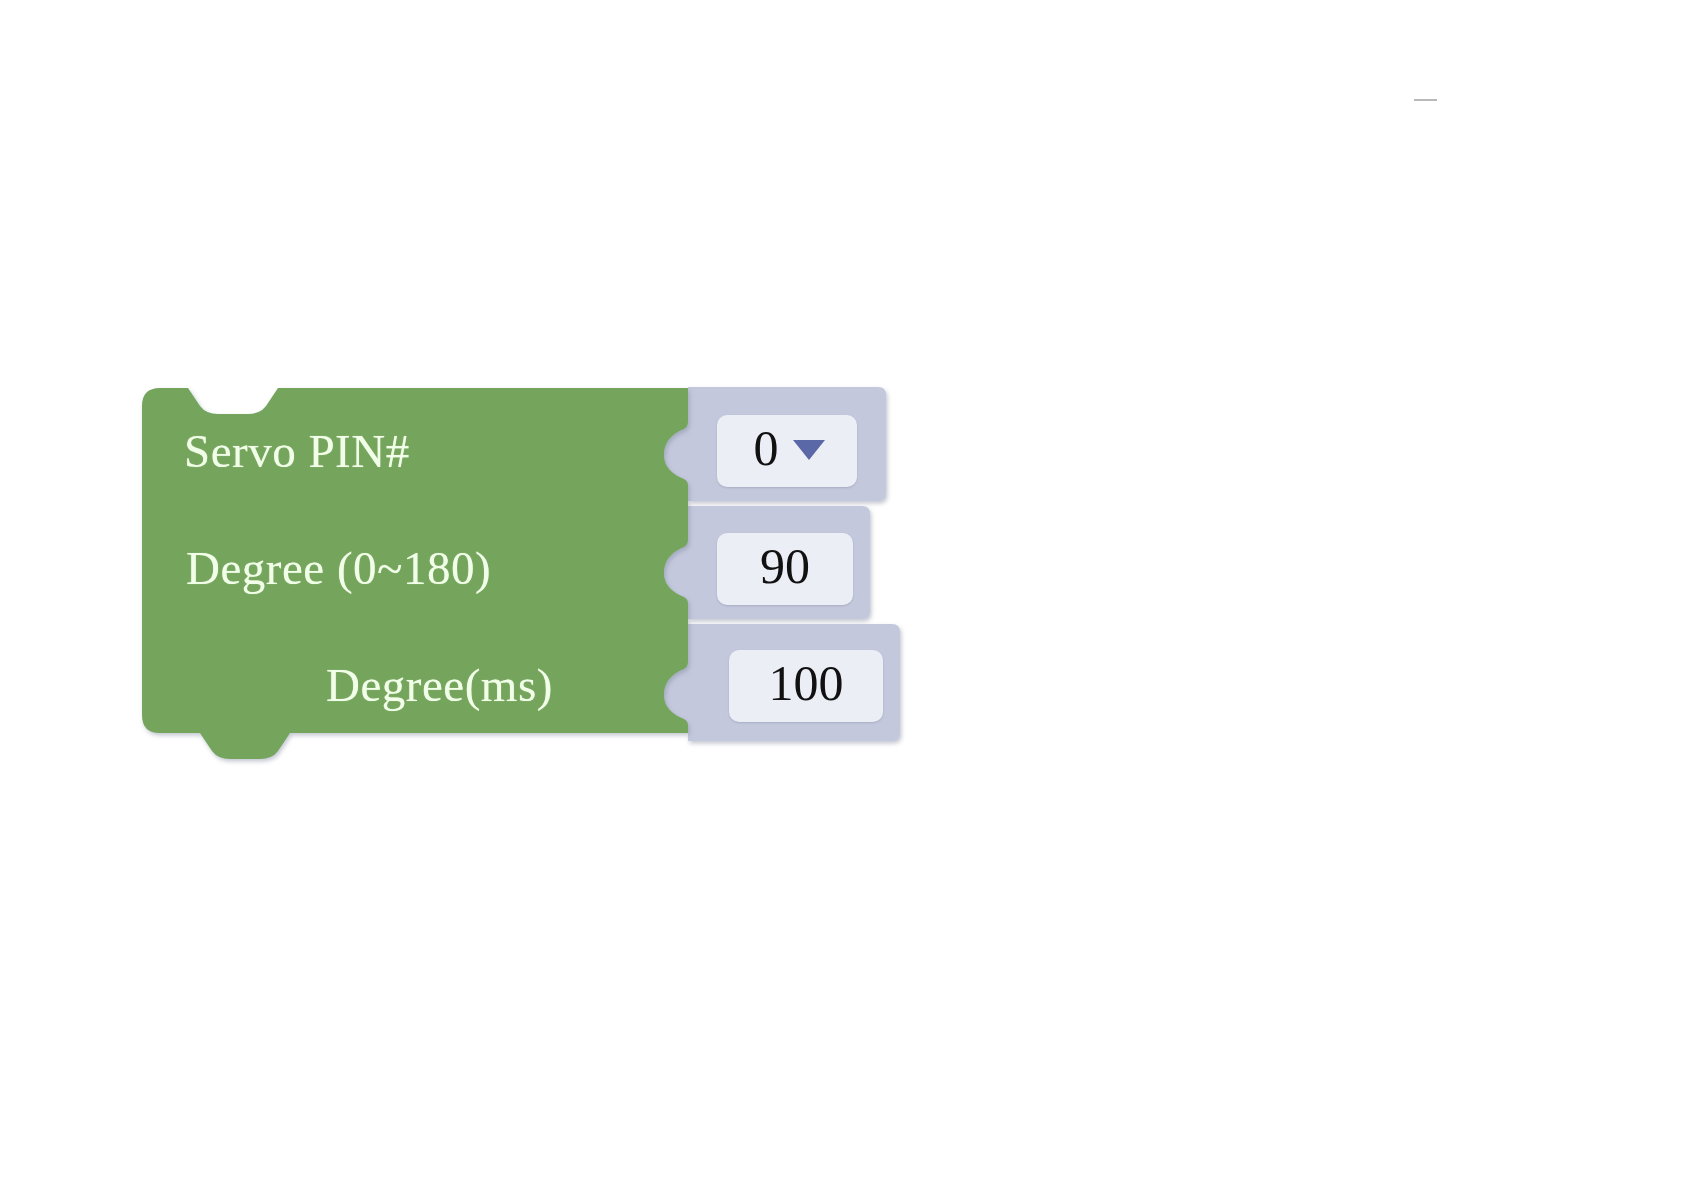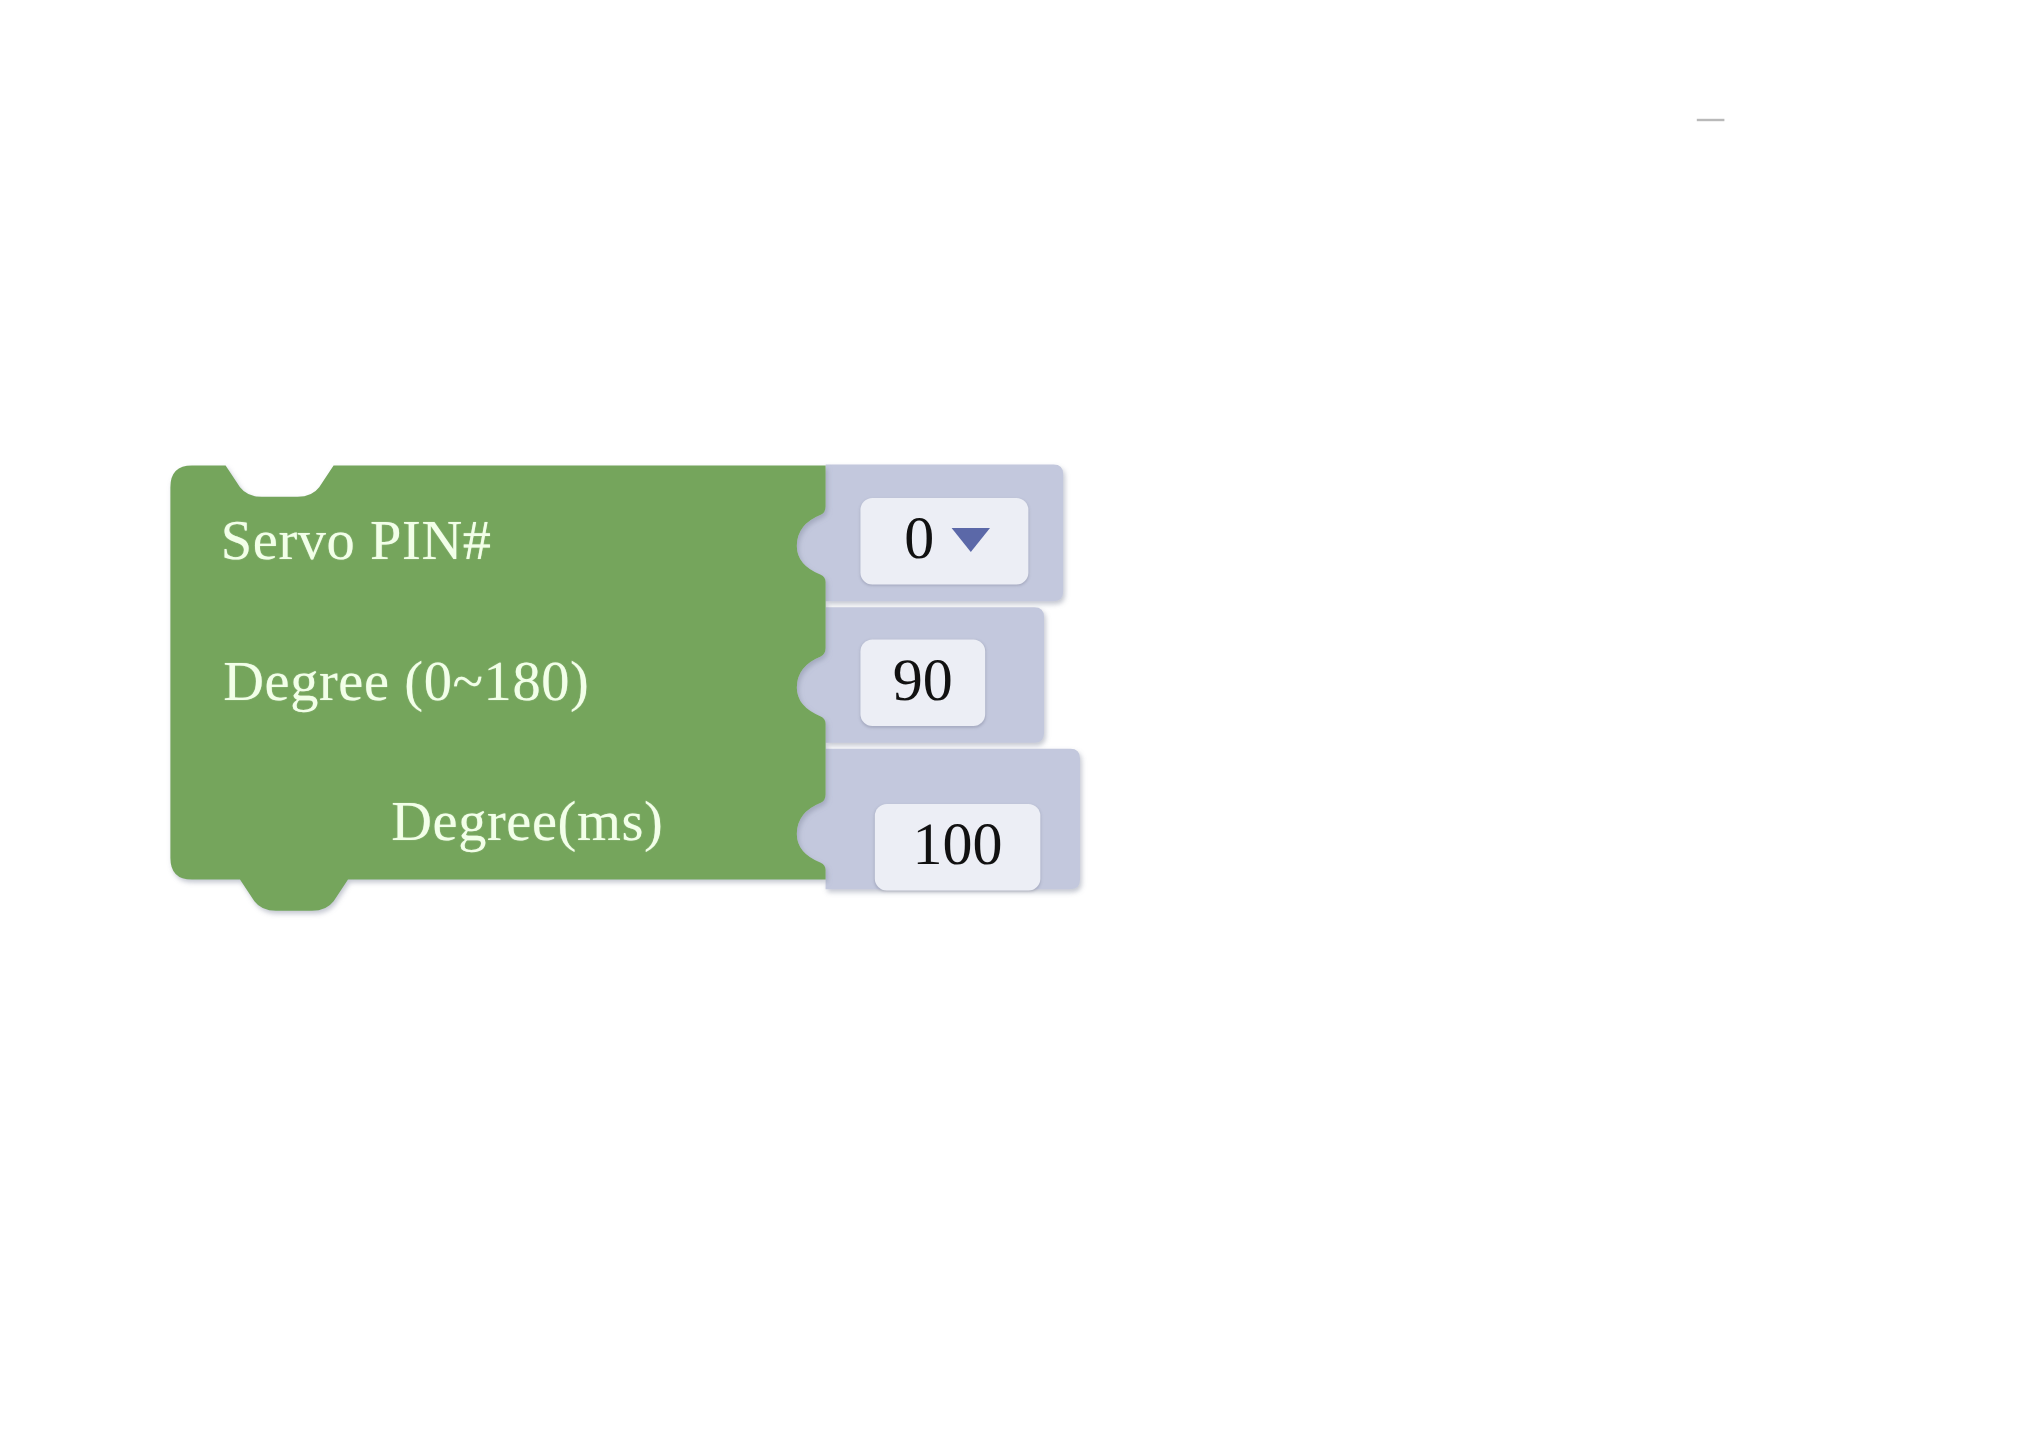--- a/index.html
+++ b/index.html
@@ -88,30 +88,29 @@
   .field.dropdown {
     left: 577px;
     top: 30px;
     width: 140px;
     height: 72px;
     padding-left: 4px;
   }
   .field.num-degree {
     left: 577px;
     top: 148px;
-    width: 104px;
+    width: 136px;
     height: 72px;
     text-align: right;
   }
   .field.num-delay {
     left: 589px;
     top: 265px;
-    width: 138px;
+    width: 154px;
     height: 72px;
-    margin-top: 20px;
   }
 
   .caret {
     width: 0;
     height: 0;
     border-left: 16px solid transparent;
     border-right: 16px solid transparent;
     border-top: 20px solid #5b68a8;
     position: relative;
     top: -1px;

